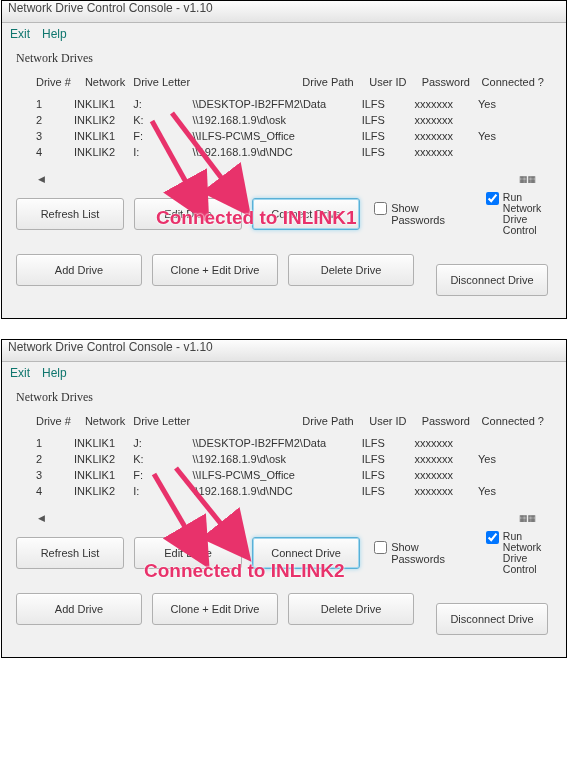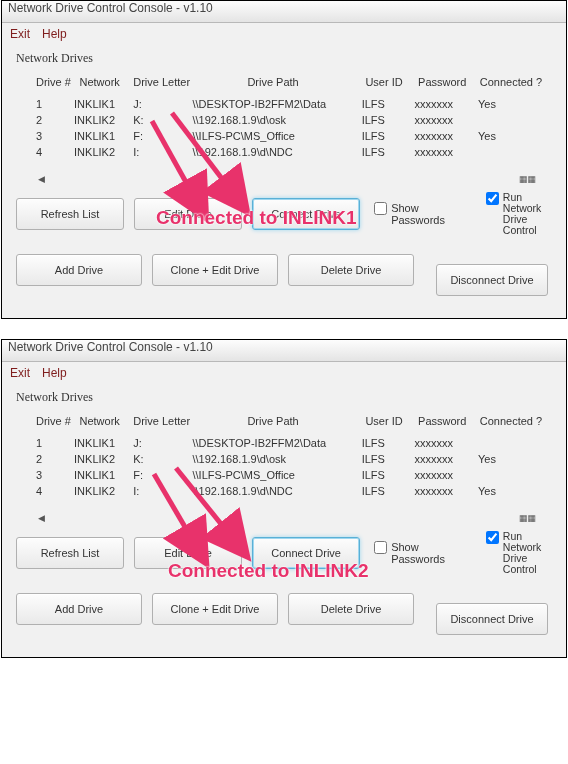--- a/index.html
+++ b/index.html
@@ -25,37 +25,37 @@
     border-bottom: 1px solid #b8b8b8;
     display: flex;
     align-items: flex-start;
     padding: 0 6px;
     font-size: 12px;
     color: #444;
   }
   .menubar {
     padding: 4px 8px;
     font-size: 12px;
-    color: #7f1d1d;
+    color: #0f766e;
     display: flex;
     gap: 12px;
   }
   .menubar span { cursor: default; }
   .section-label {
     padding: 6px 14px 0 14px;
     font-size: 12px;
     color: #333;
     font-family: Liberation Serif, serif;
   }
   .table-area {
     margin: 8px 18px 4px 30px;
   }
   table { width: 100%; border-collapse: collapse; table-layout: fixed; }
   th {
-    text-align: center;
+    text-align: right;
     font-weight: 400;
     font-size: 11px;
     color: #333;
     padding: 2px 4px 8px 4px;
     white-space: nowrap;
   }
   td {
     font-size: 11px;
     padding: 2px 4px;
     color: #333;
@@ -358,14 +358,14 @@
     <svg width="130" height="120">
       <defs>
         <marker id="ah2" markerWidth="10" markerHeight="10" refX="7" refY="5" orient="auto">
           <path d="M0,0 L10,5 L0,10 Z" fill="#e8326b"></path>
         </marker>
       </defs>
       <line x1="12" y1="6" x2="60" y2="88" stroke="#e8326b" stroke-width="5" marker-end="url(#ah2)"></line>
       <line x1="34" y1="0" x2="100" y2="82" stroke="#e8326b" stroke-width="5" marker-end="url(#ah2)"></line>
     </svg>
   </div>
-  <div class="annotation" style="left:166px; top:220px;">Connected to INLINK2</div>
+  <div class="annotation" style="left:142px; top:220px;">Connected to INLINK2</div>
 </div>
 
 </body></html>

